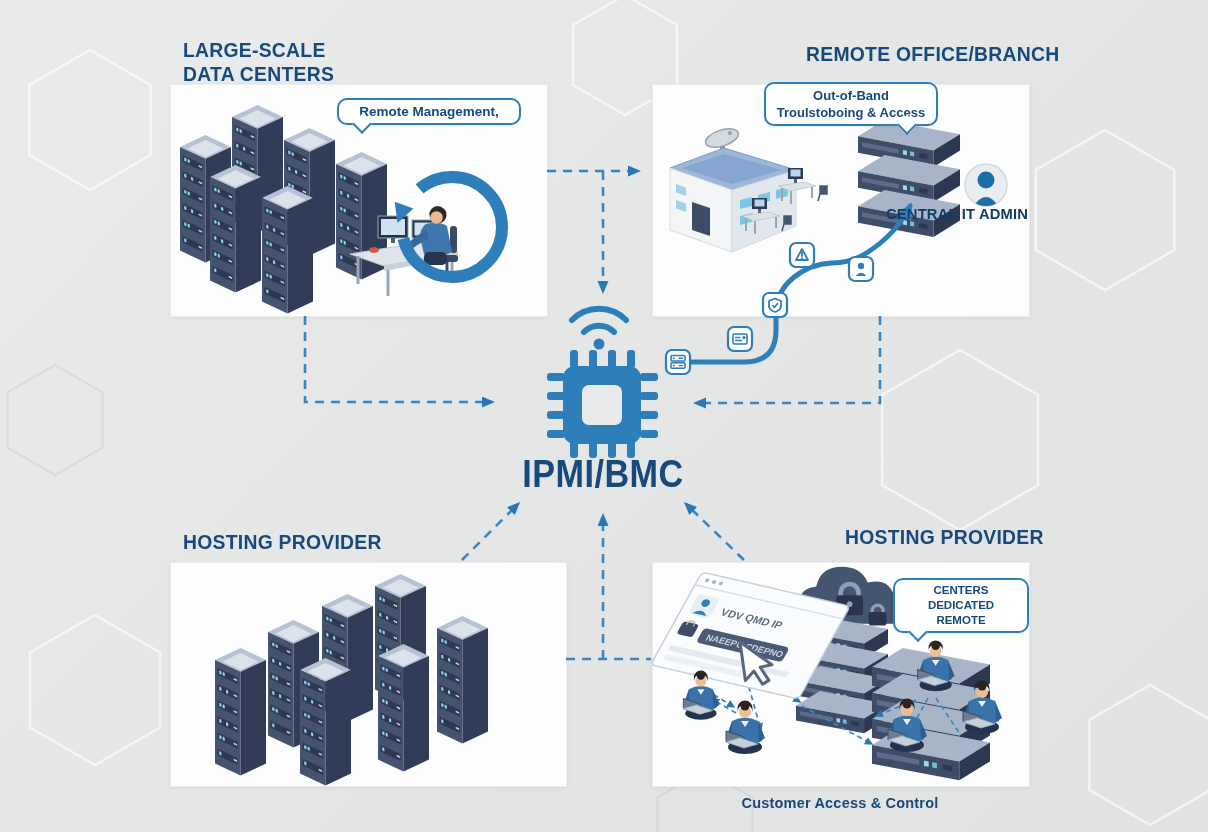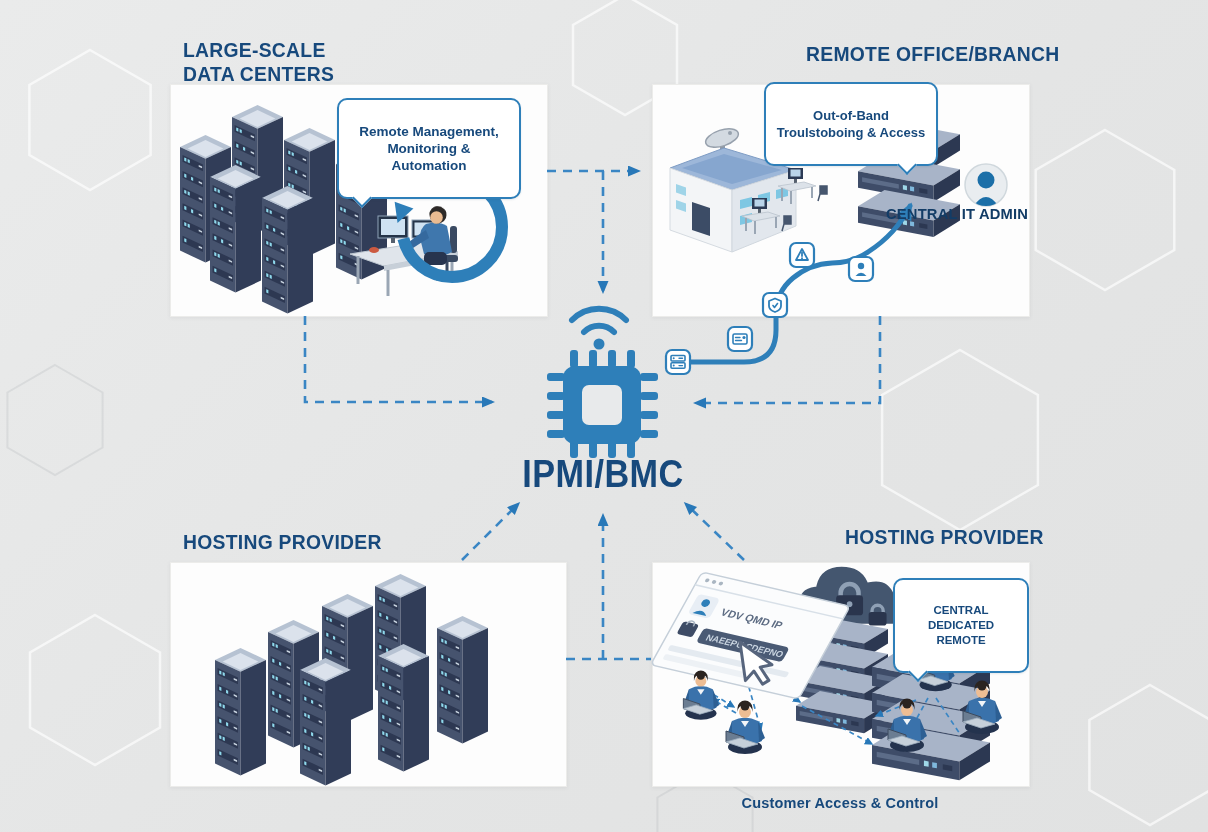--- a/index.html
+++ b/index.html
@@ -31,21 +31,21 @@
   .admin-label{
     position:absolute;left:886px;top:205px;color:#123c66;font-weight:bold;font-size:15.5px;
     transform:scaleX(0.95);transform-origin:left top;white-space:nowrap;letter-spacing:0.2px;
   }
   .caption{
     position:absolute;left:652px;top:795px;width:376px;text-align:center;color:#17497c;
     font-weight:bold;font-size:14.5px;letter-spacing:0.2px;
   }
   .bubble{
     position:absolute;background:#fff;border:2px solid #2e7fb9;border-radius:10px;
-    color:#17497c;font-weight:bold;text-align:center;padding:23px 10px;
+    color:#17497c;font-weight:bold;text-align:center;padding:3px 10px;
     font-size:13.5px;line-height:17px;box-shadow:0 1px 2px rgba(50,80,110,0.12);
   }
   .bubble::after{
     content:"";position:absolute;bottom:-8px;left:16px;width:12px;height:12px;background:#fff;
     border-right:2px solid #2e7fb9;border-bottom:2px solid #2e7fb9;transform:rotate(45deg);
   }
   .bubble.tail-right::after{left:auto;right:22px;}
   #b-tl{left:337px;top:98px;width:160px;}
   #b-tr{left:764px;top:82px;width:150px;font-size:13px;}
   #b-br{left:893px;top:578px;width:112px;font-size:11.5px;line-height:15px;}
@@ -456,28 +456,27 @@
   <div class="title" id="t-tl">
     <div>LARGE-SCALE</div>
     <div>DATA CENTERS</div>
   </div>
   <div class="title" id="t-tr">REMOTE OFFICE/BRANCH</div>
   <div class="title" id="t-bl">HOSTING PROVIDER</div>
   <div class="title" id="t-br">HOSTING PROVIDER</div>
 
   <div class="bubble" id="b-tl">
     <div>Remote Management,</div>
-    <div>Monitoring &amp; Automation</div>
   </div>
   <div class="bubble tail-right" id="b-tr">
     <div>Out-of-Band</div>
     <div>Troulstoboing &amp; Access</div>
   </div>
   <div class="bubble" id="b-br">
-    <div>CENTRAL</div>
+    <div>CENTERS</div>
     <div>DEDICATED REMOTE</div>
   </div>
 
   <div class="admin-label">CENTRAL IT ADMIN</div>
   <div class="hub-label">IPMI/BMC</div>
   <div class="caption">Customer Access &amp; Control</div>
 
 </div>
 
 </body></html>

